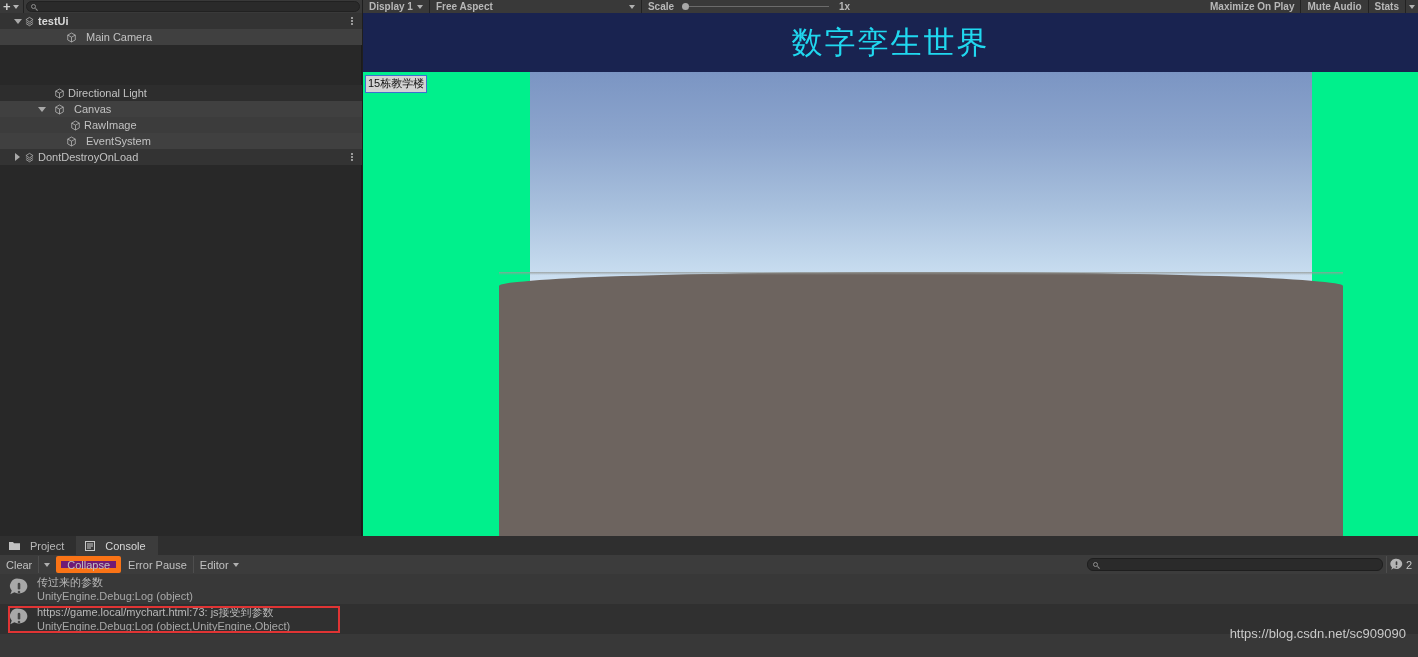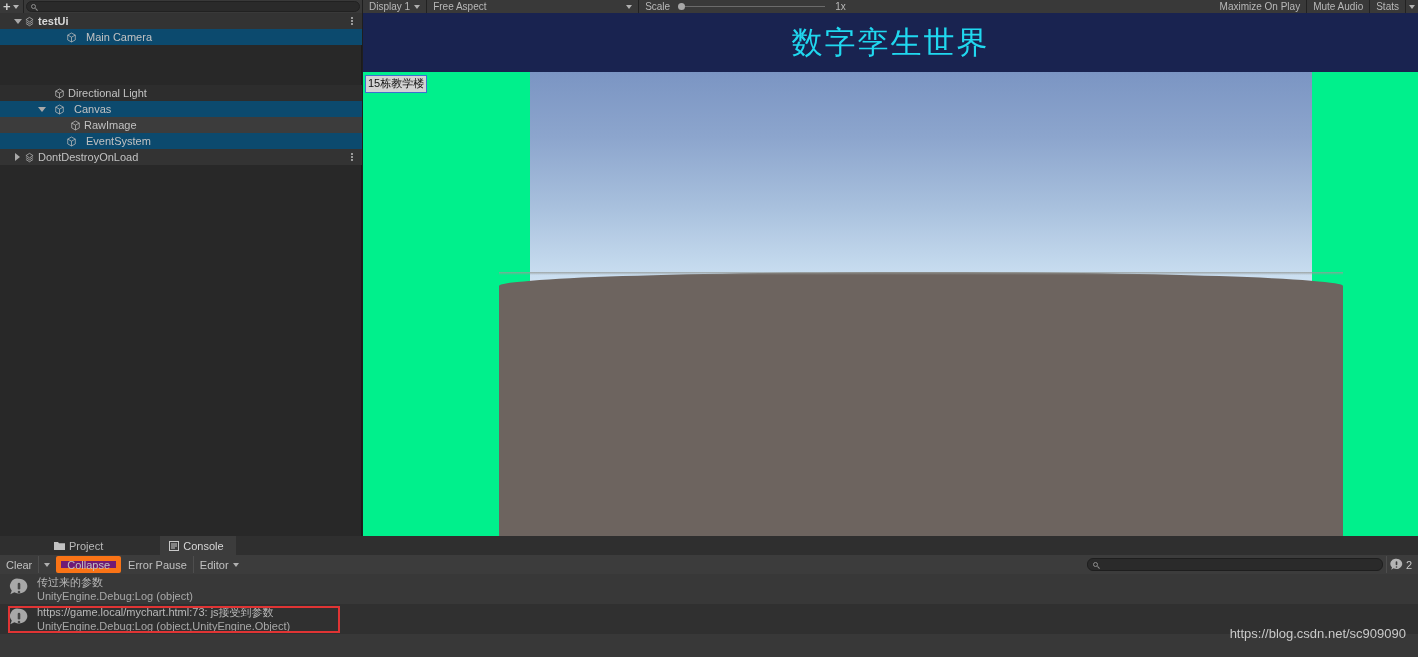--- a/index.html
+++ b/index.html
@@ -44,21 +44,21 @@
     width: 3px; height: 1px; background: #8d8d8d; transform: rotate(45deg);
   }
   .ph { font-size: 9px; color: #6d6d6d; margin-top: 48px; }
 
   #tree { position: absolute; left: 0; top: 13px; width: 362px; bottom: 0; }
   .row {
     position: relative; height: 16px; display: flex; align-items: center;
     font-size: 11px; color: #c2c2c2; white-space: nowrap;
   }
   .row.stripe  { background: #2d2d2d; margin-top: 40px; }
-  .row.stripe2 { background: #0c4a6e; gap: 6px; }
+  .row.stripe2 { background: #404040; gap: 6px; }
   .row.sel     { background: #3c3c3c; }
   .row.hdr     { background: #333333; }
   .row .ind { flex: none; }
   .tri {
     width: 11px; flex: none; display: flex; align-items: center; justify-content: center;
   }
   .tri i {
     display: block; width: 0; height: 0;
     border-left: 4px solid transparent; border-right: 4px solid transparent;
     border-top: 5px solid #a9a9a9;
@@ -80,21 +80,21 @@
 
   
   #game { position: absolute; left: 363px; top: 0; right: 0; height: 536px; background: #1e1e1e; }
   #game-toolbar {
     position: absolute; left: 0; top: 0; right: 0; height: 13px;
     background: #393939; display: flex; align-items: center;
     font-size: 10px; color: #b8b8b8;
   }
   .tb-item {
     height: 13px; display: flex; align-items: center; gap: 4px;
-    padding: 0 6px; border-right: 1px solid #222; white-space: nowrap;
+    padding: 0 6px; border-right: 1px solid #222; white-space: nowrap; font-weight: bold;
   }
   .tb-item.nb { border-right: 0; }
   .tb-caret {
     width: 0; height: 0; border-left: 3px solid transparent;
     border-right: 3px solid transparent; border-top: 4px solid #b0b0b0;
   }
   .slider-wrap { display: flex; align-items: center; gap: 0; padding-left: 4px; }
   .slider-knob { width: 7px; height: 7px; border-radius: 50%; background: #a8a8a8; }
   .slider-track { width: 140px; height: 1px; background: #6b6b6b; }
   .spacer { flex: 1; }
@@ -136,22 +136,22 @@
     line-height: 15px; white-space: nowrap;
   }
 
   
   #console { position: absolute; left: 0; top: 536px; right: 0; bottom: 0; background: #383838; }
   #console-tabs {
     position: absolute; left: 0; top: 0; right: 0; height: 19px; background: #2f2f2f;
     display: flex; align-items: flex-end;
   }
   .ctab {
-    height: 19px; display: flex; align-items: center; gap: 4px;
-    padding: 0 12px 0 9px; font-size: 11px; color: #b9b9b9; margin-left: 45px;
+    height: 19px; display: flex; align-items: center; gap: 10px;
+    padding: 0 12px 0 9px; font-size: 11px; color: #b9b9b9;
   }
   .ctab.active { background: #3c3c3c; color: #d6d6d6; }
   #console-toolbar {
     position: absolute; left: 0; top: 19px; right: 0; height: 19px; background: #3c3c3c;
     display: flex; align-items: center; font-size: 11px; color: #c0c0c0;
   }
   .cbtn {
     height: 17px; display: flex; align-items: center; gap: 4px;
     padding: 0 6px; white-space: nowrap;
   }

